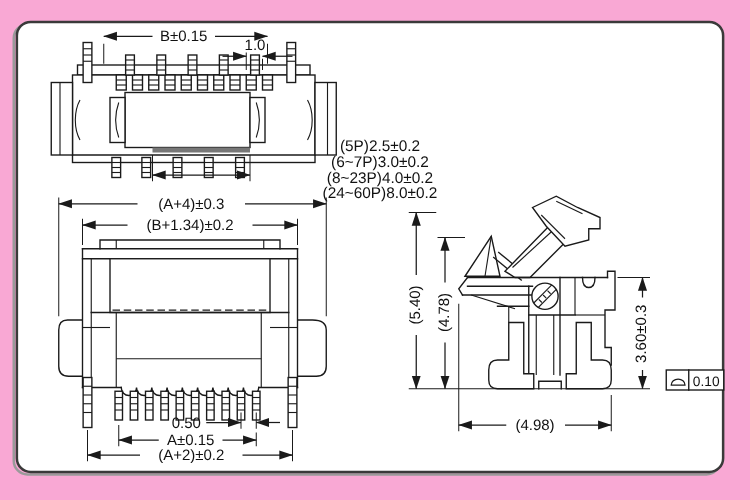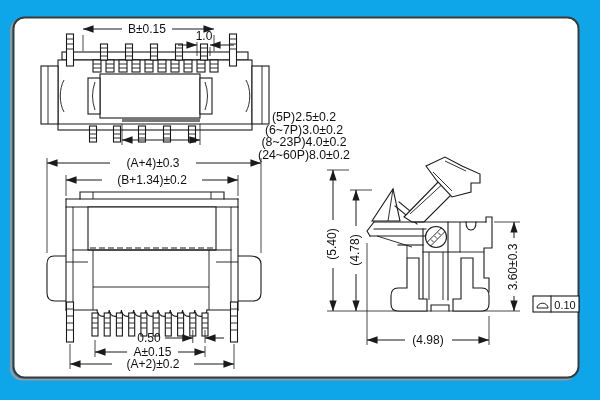--- a/index.html
+++ b/index.html
@@ -1,16 +1,16 @@
 <!DOCTYPE html>
 <html><head>
 <meta charset="utf-8">
 <style>
   html,body{margin:0;padding:0;background:#fff;}
-  .canvas{position:relative;width:600px;height:400px;background:#0ea5e9;overflow:hidden;
+  .canvas{position:relative;width:600px;height:400px;background:#f9a8d4;overflow:hidden;
           font-family:"Liberation Sans", sans-serif;}
   svg{display:block;}
   .ln{fill:none;stroke:#1a1a1a;stroke-width:1.1;stroke-linecap:square;}
   .thin{fill:none;stroke:#1a1a1a;stroke-width:0.9;}
   .shape{fill:#ffffff;stroke:#1a1a1a;stroke-width:1.1;stroke-linejoin:miter;}
   .dim{fill:none;stroke:#1a1a1a;stroke-width:1;}
   .ext{fill:none;stroke:#1a1a1a;stroke-width:0.8;}
   .dash{fill:none;stroke:#1a1a1a;stroke-width:1;stroke-dasharray:6 3;}
   .lbl{font-family:"Liberation Sans", sans-serif;font-size:12px;fill:#111;text-anchor:middle;}
   .lbl-sm{font-family:"Liberation Sans", sans-serif;font-size:11px;fill:#111;text-anchor:middle;}

